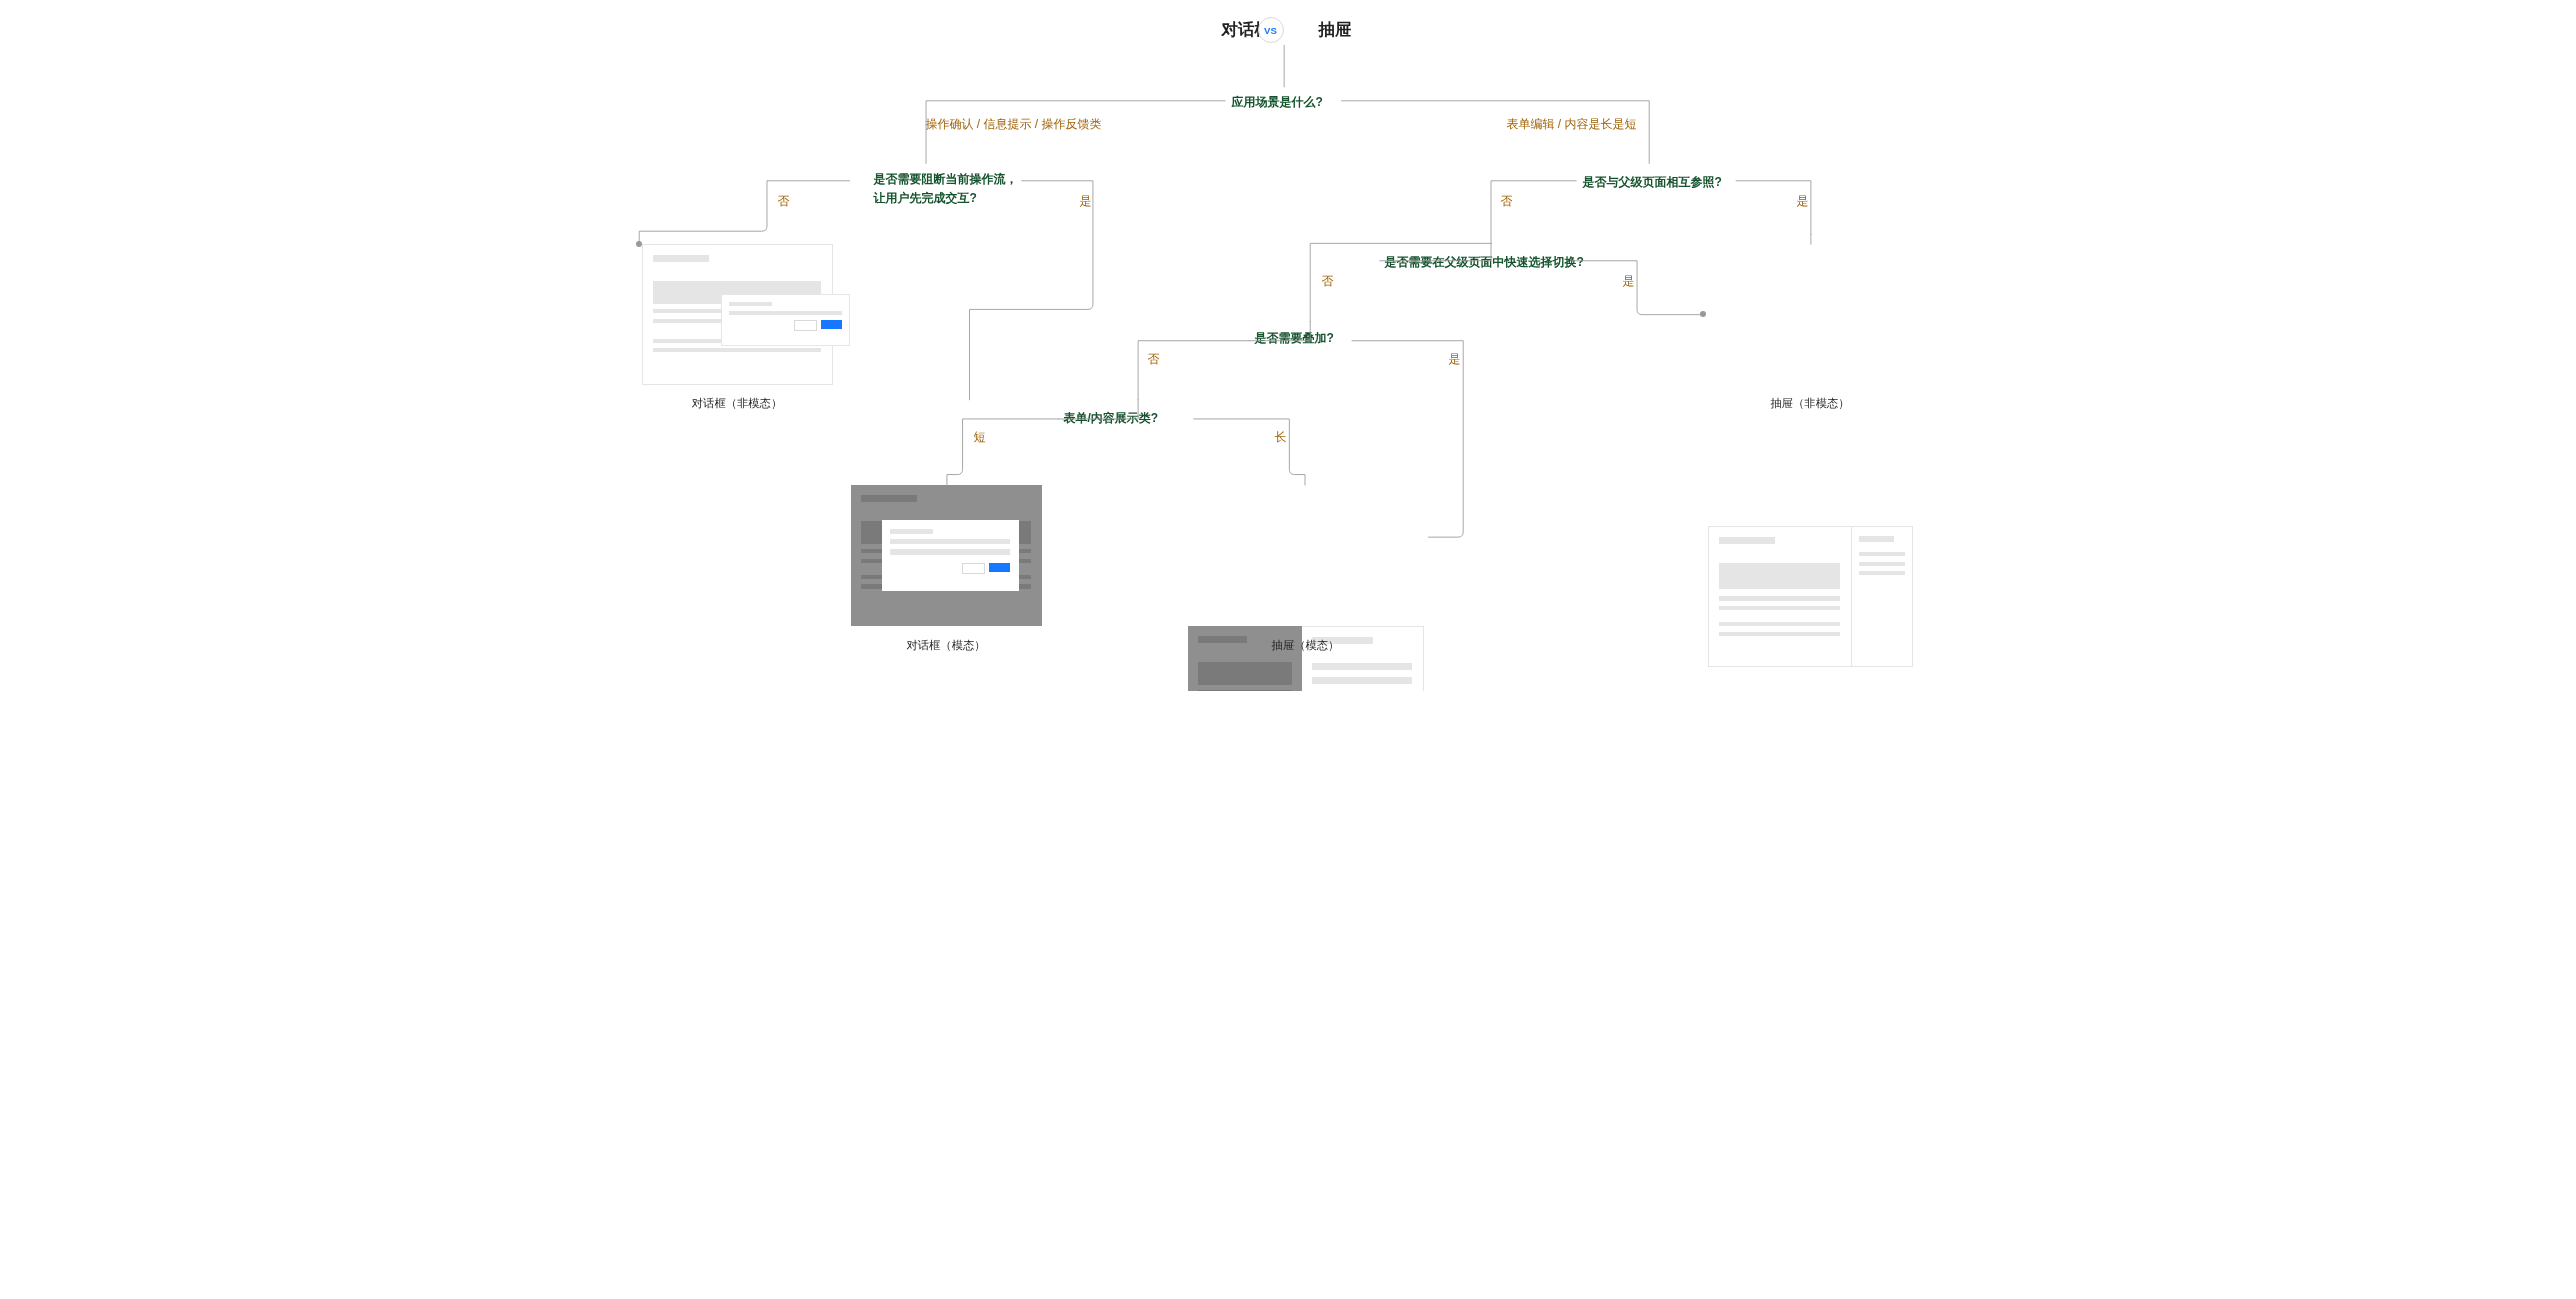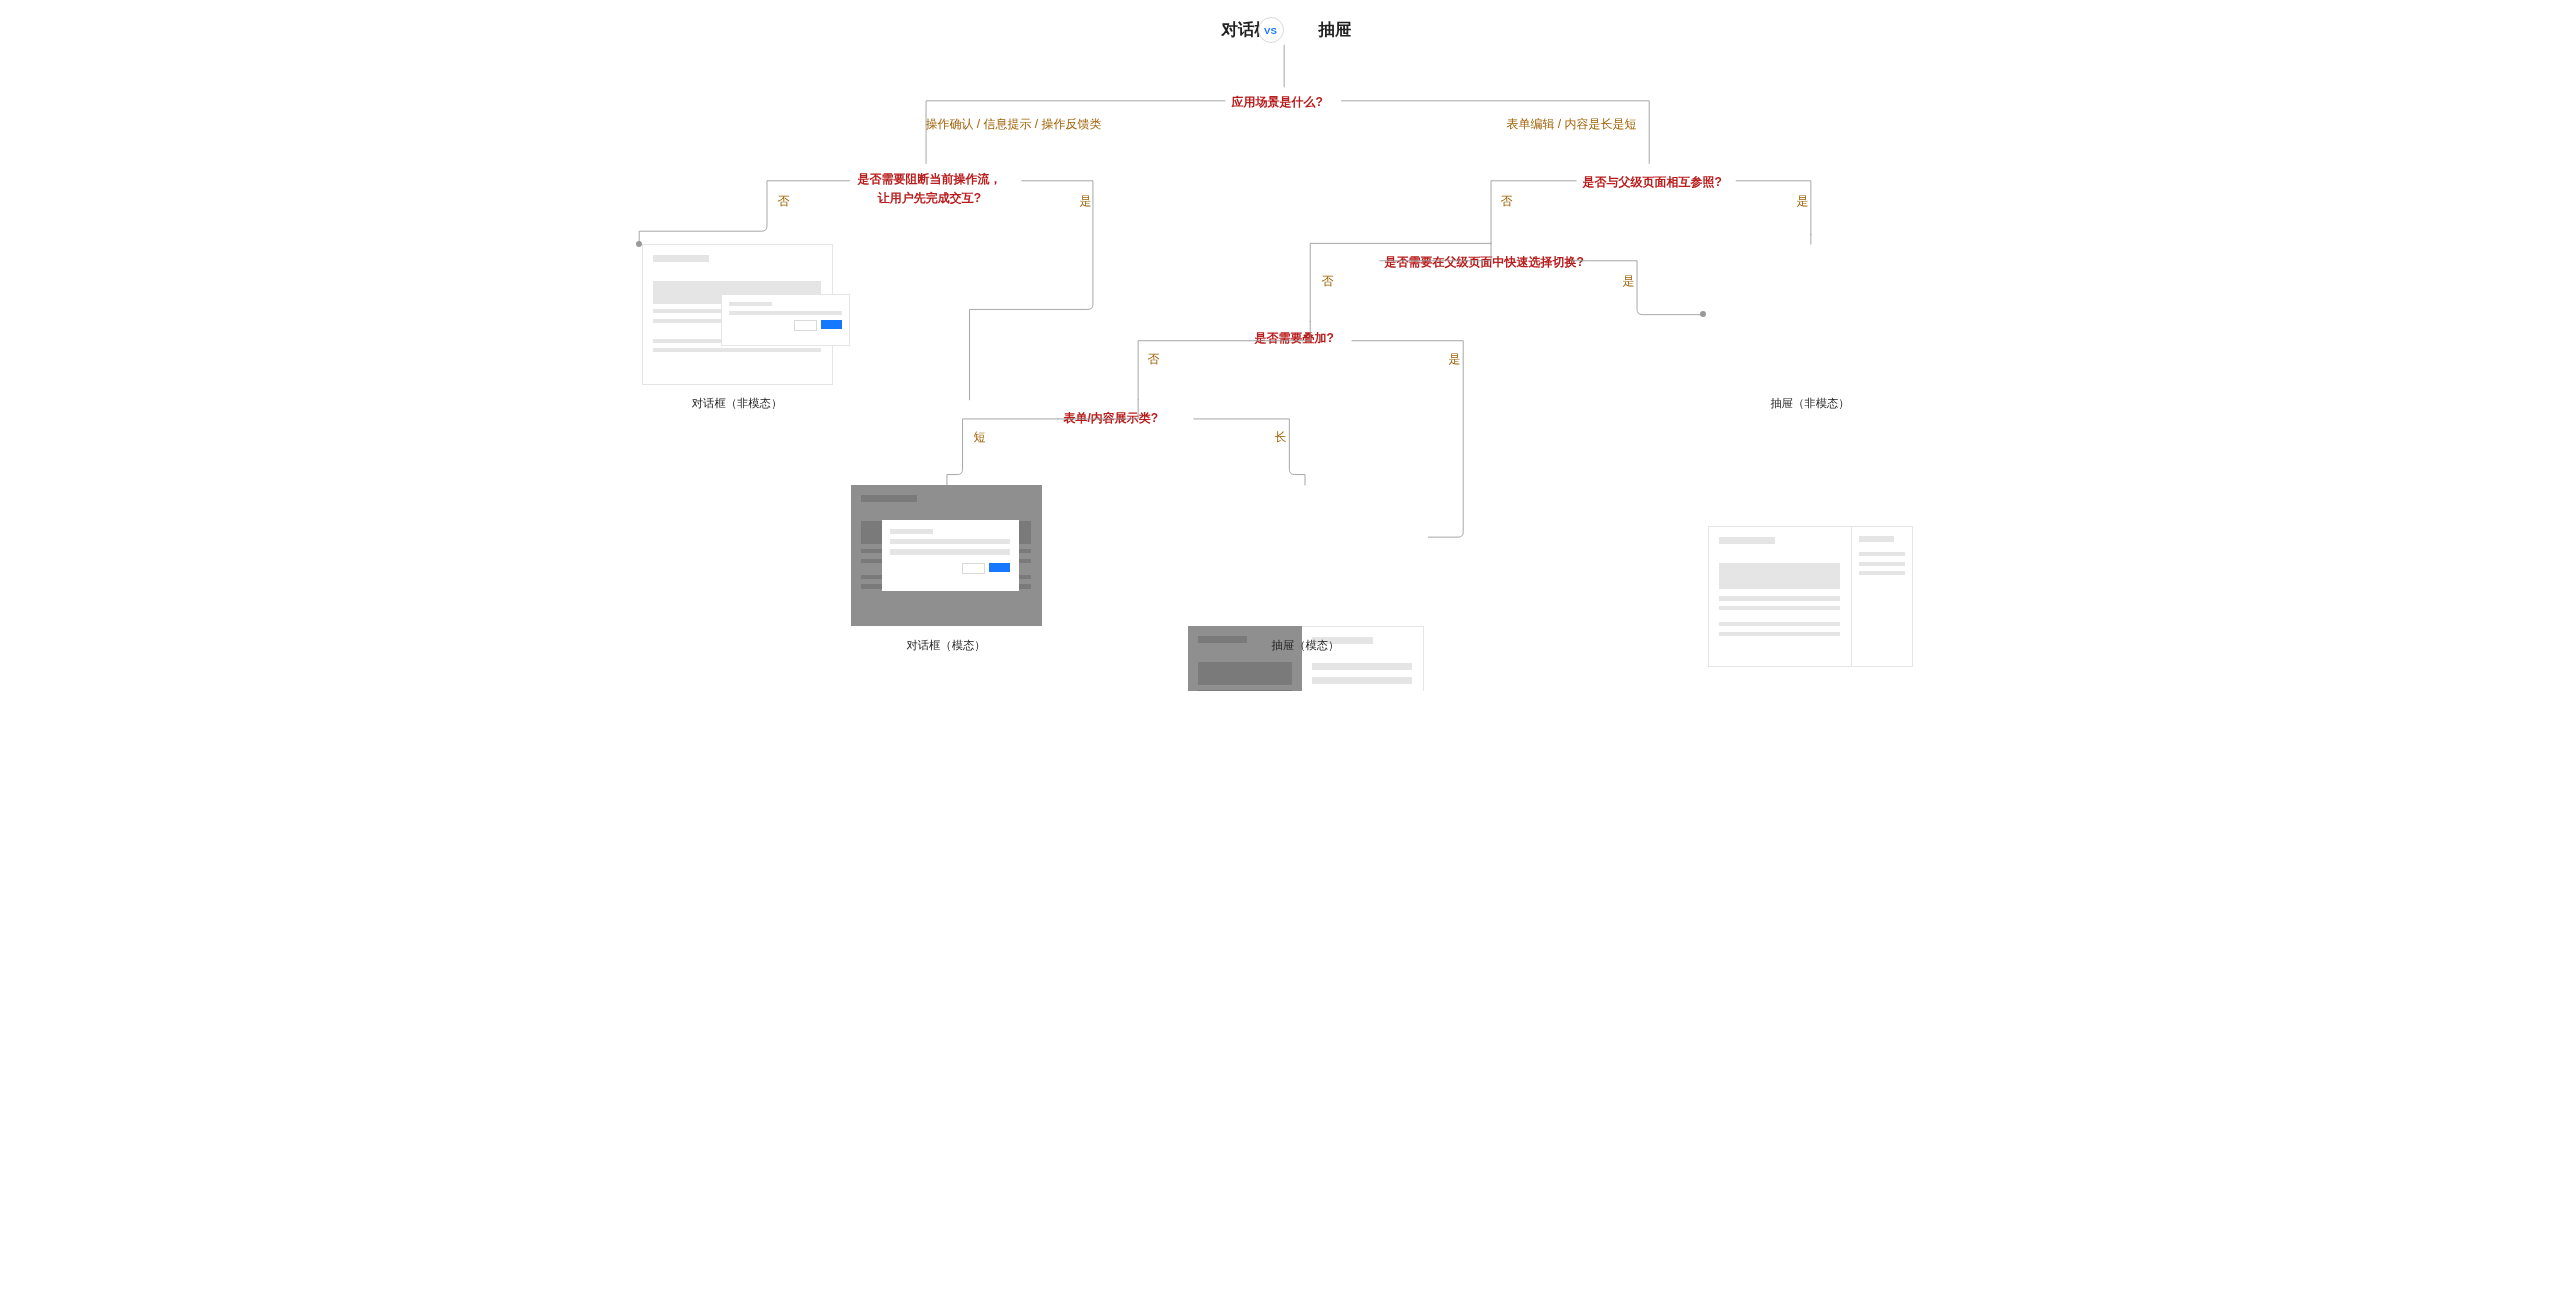--- a/index.html
+++ b/index.html
@@ -1,18 +1,18 @@
 <!DOCTYPE html>
 <html style="font-size:14px"><head>
 <meta charset="utf-8">
 <style>
 html,body{margin:0;padding:0;background:#fff;font-family:-apple-system,BlinkMacSystemFont,"PingFang SC","Helvetica Neue",Arial,sans-serif;color:#222}
 .canvas{position:relative;width:1365px;height:691px;margin:0 auto;font-size:12px}
 .abs{position:absolute}
-.bold{font-weight:600;color:#b91c1c}
+.bold{font-weight:600;color:#14532d}
 .muted{color:#a16207}
 .vs-badge{width:24px;height:24px;border:0.9px solid #d9d9d9;border-radius:50%;display:flex;align-items:center;justify-content:center;font-size:9.6px;font-weight:600;color:#1677ff;background:#fff}
 .title-left{font-size:16.5px;font-weight:600}
 .title-right{font-size:16.5px;font-weight:600}
 .caption{text-align:center;font-size:11.3px;color:#222}
 .dot{width:6px;height:6px;border-radius:50%;background:#999}
 
 
 .thumb1{width:191px;height:141px;border:0.9px solid #e5e5e5;background:#fff;padding:10.4px;box-sizing:border-box}
 .thumb1 .bar{height:7px;background:#e5e5e5}
@@ -72,21 +72,21 @@
   <div class="abs title-left" style="left:616px;top:19px">对话框</div>
   <div class="abs vs-badge" style="left:652px;top:17.4px">
       <span>VS</span>
     </div>
   <div class="abs title-right" style="left:713px;top:19px">抽屉</div>
 
   <div class="abs bold" style="left:626px;top:94px">应用场景是什么?</div>
   <div class="abs muted" style="left:320px;top:116px">操作确认 / 信息提示 / 操作反馈类</div>
   <div class="abs muted" style="left:901px;top:116px">表单编辑 / 内容是长是短</div>
 
-  <div class="abs bold" style="left:252px;top:170px;text-align:center;white-space:pre-line;line-height:1.6">是否需要阻断当前操作流，
+  <div class="abs bold" style="left:268px;top:170px;white-space:pre-line;line-height:1.6">是否需要阻断当前操作流，
 让用户先完成交互?</div>
   <div class="abs muted" style="left:172px;top:193px">否</div>
   <div class="abs muted" style="left:474px;top:193px">是</div>
 
   <div class="abs bold" style="left:977px;top:174px">是否与父级页面相互参照?</div>
   <div class="abs muted" style="left:895px;top:193px">否</div>
   <div class="abs muted" style="left:1191px;top:193px">是</div>
 
   <div class="abs bold" style="left:779px;top:254px">是否需要在父级页面中快速选择切换?</div>
   <div class="abs muted" style="left:716px;top:273px">否</div>

